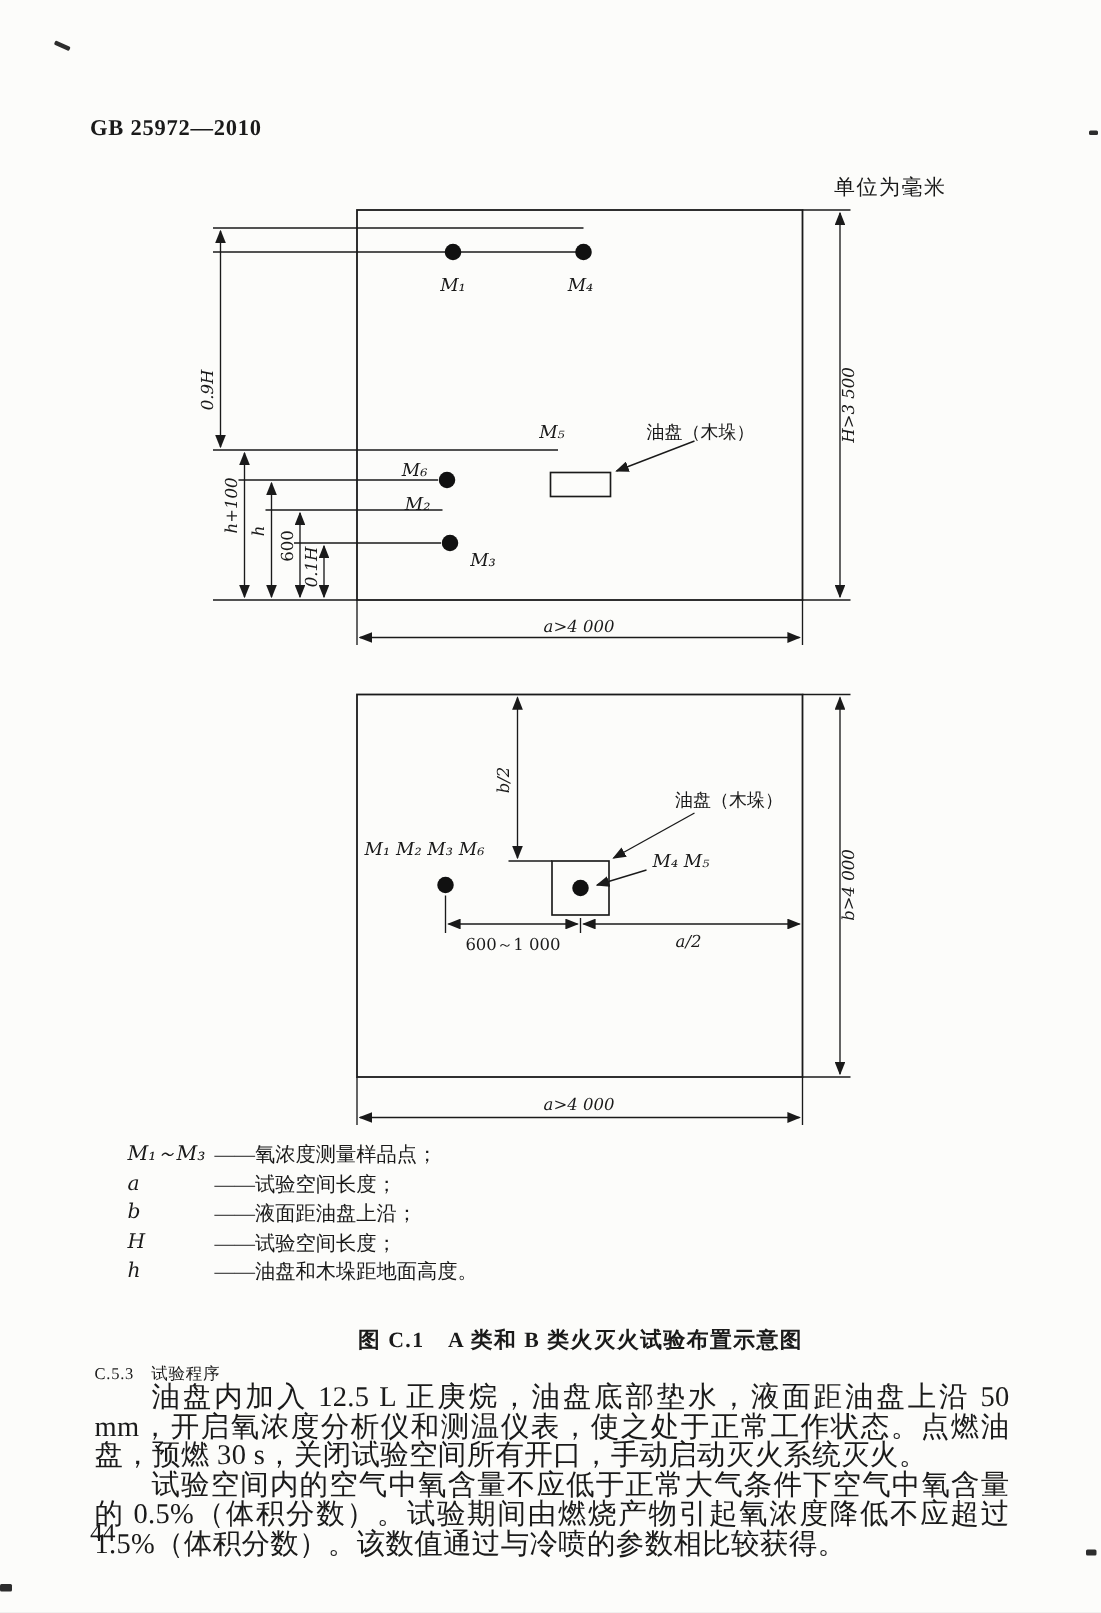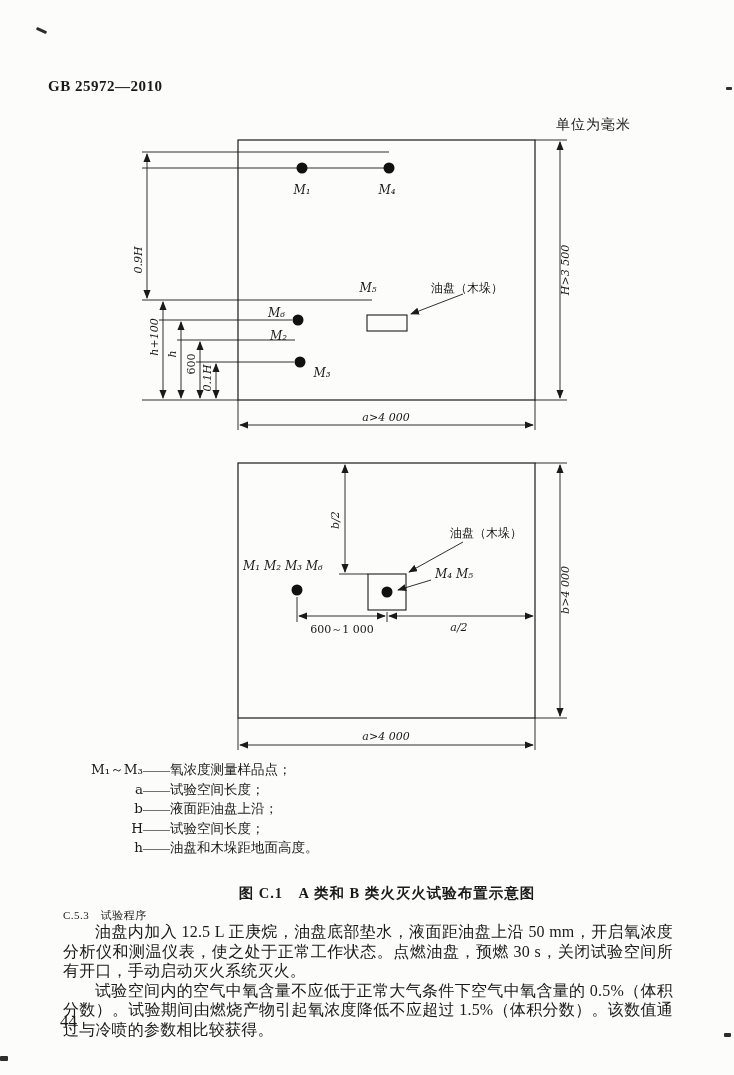--- a/index.html
+++ b/index.html
@@ -6,53 +6,53 @@
   .page{
     position:relative;
     width:734px;height:1075px;
     margin:0 auto;
     background:#fcfcfa;
     overflow:hidden;
     font-family:"Liberation Serif","DejaVu Serif",serif;
     color:#1a1a1a;
   }
   .std-number{
-    position:absolute;left:48px;top:78px;
+    position:absolute;left:60px;top:78px;
     font-weight:bold;font-size:15px;letter-spacing:.5px;
   }
   .unit-note{
     position:absolute;left:556px;top:116px;
     font-size:14px;letter-spacing:1px;
   }
   .diagram{position:absolute;}
   .d1{left:125px;top:130px;}
   .d2{left:125px;top:458px;}
   svg text{fill:#1a1a1a;}
   .mlab{font-family:"DejaVu Serif",serif;font-style:italic;font-size:12px;}
   .dvar{font-family:"DejaVu Serif",serif;font-style:italic;font-size:11px;}
   .dnum{font-family:"DejaVu Serif",serif;font-style:normal;font-size:11px;}
   .clab{font-family:"Liberation Serif","DejaVu Serif",serif;font-size:12px;}
   .legend{position:absolute;left:85px;top:760px;font-size:13.5px;}
   .legend-row{display:flex;line-height:19.5px;}
   .legend-term{
-    width:58px;text-align:right;white-space:nowrap;
-    font-family:"DejaVu Serif",serif;
+    width:58px;text-align:left;white-space:nowrap;
+    font-style:italic;font-family:"DejaVu Serif",serif;
   }
   .legend-desc{white-space:nowrap;}
   .figure-caption{
     position:absolute;left:0;right:0;top:884px;
     text-align:center;font-weight:bold;font-size:14.5px;letter-spacing:1px;padding-left:40px;
   }
   .section-heading{
     position:absolute;left:63px;top:908px;
     font-weight:normal;font-size:11px;letter-spacing:.5px;
   }
   .body-text{
     position:absolute;left:63px;top:922px;width:610px;
-    font-size:16px;line-height:19.5px;text-align:justify;letter-spacing:.2px;
+    font-size:19px;line-height:19.5px;text-align:justify;letter-spacing:.2px;
   }
   .body-text p{margin:0;text-indent:2em;}
   .page-number{
     position:absolute;left:60px;top:1012px;
     font-size:17px;
   }
   .artifact{position:absolute;background:#2d2d2d;border-radius:1px;}
   .art-1{left:36px;top:29px;width:11px;height:3px;transform:rotate(24deg);}
   .art-2{left:726px;top:87px;width:6px;height:3px;}
   .art-3{left:724px;top:1033px;width:7px;height:4px;}

